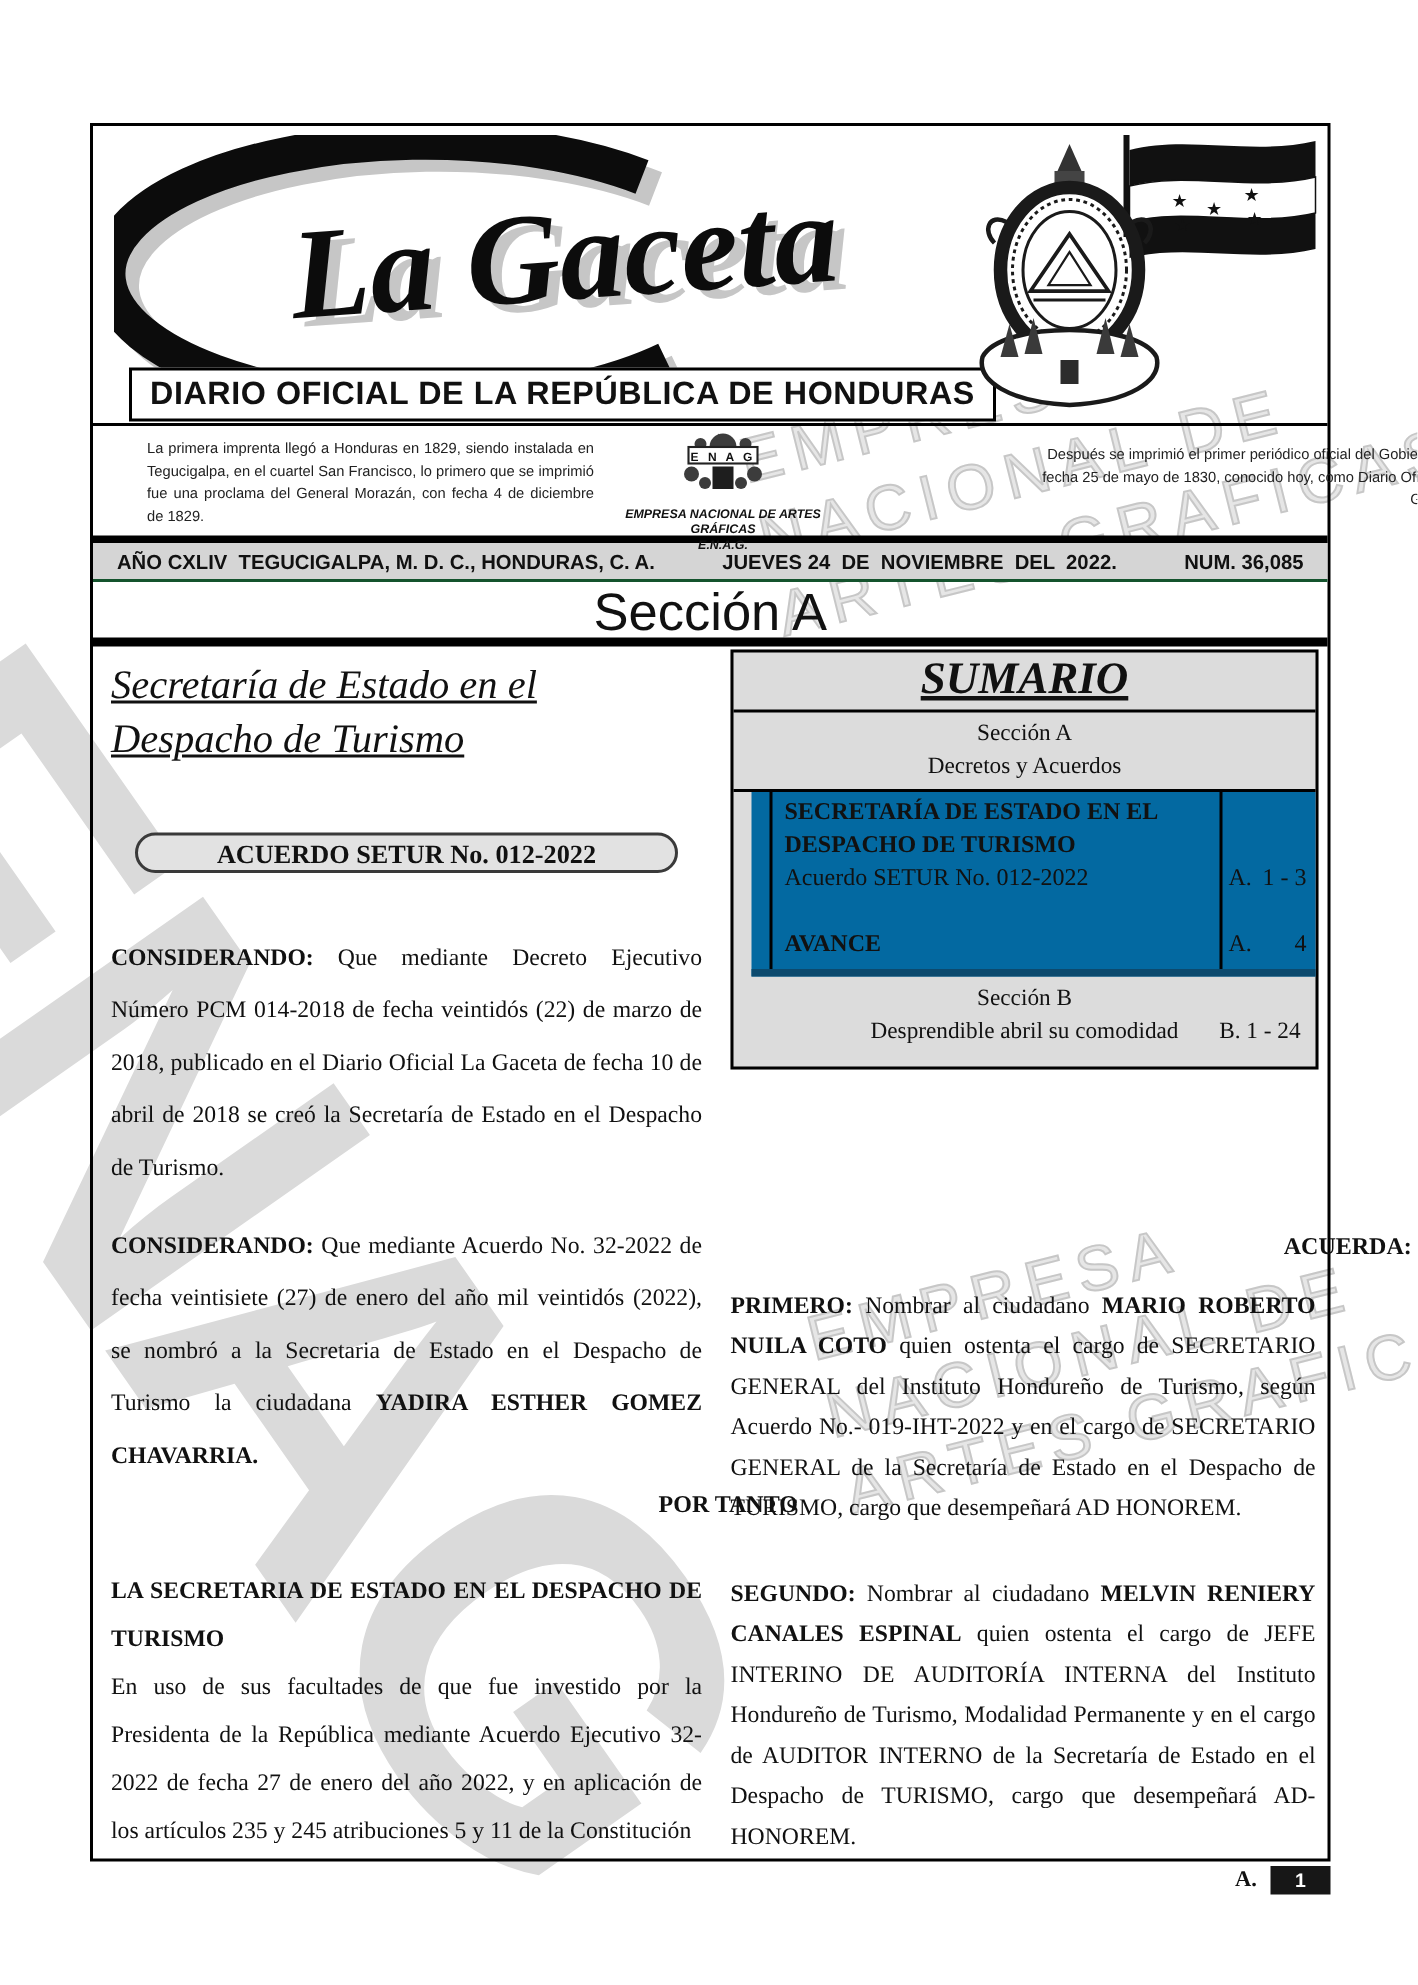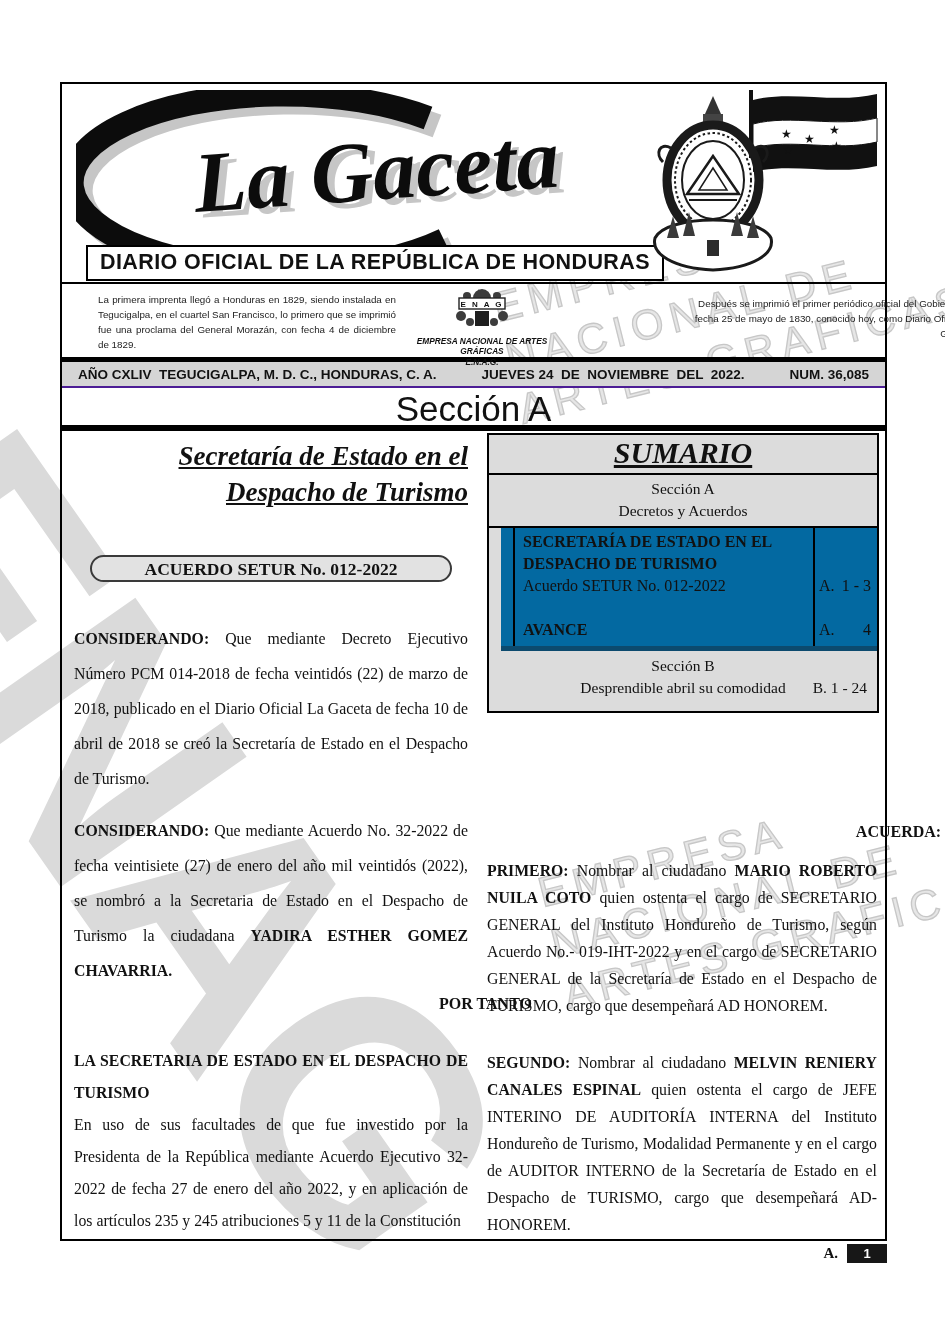--- a/index.html
+++ b/index.html
@@ -34,35 +34,35 @@
   .info-note { position:absolute; font-family:"Liberation Sans",sans-serif;
     font-size:9.8px; line-height:1.52; color:#222; text-align:justify; }
   .note-left { left:36px; top:9px; width:298px; }
   .note-right { left:580px; top:13px; width:288px; text-align:right;margin-left:48px; }
   .enag-emblem { position:absolute; left:340px; top:2px; width:160px; text-align:center; }
   .enag-caption { font-size:8.3px; font-weight:bold; font-style:italic;
     font-family:"Liberation Sans",sans-serif; color:#111; line-height:1.25; }
 
   
   .date-bar { display:flex; justify-content:space-between; align-items:center;
-    height:26px; background:#d5d5d5; border-bottom:2px solid #4c1d95; padding:0 16px;
+    height:26px; background:#d5d5d5; border-bottom:2px solid #14532d; padding:0 16px;
     font-family:"Liberation Sans",sans-serif; font-weight:bold; font-size:13.5px; }
   .date-bar .sp { white-space:pre; }
 
   
   .section-band { height:43px; border-bottom:6px solid #000; text-align:center;
     font-family:"Liberation Sans",sans-serif; font-size:35px; line-height:42px; background:transparent; }
 
   
   .content { position:relative; height:808px; background:transparent; }
   .col-left { left:12px; width:394px; }
   .col-right { left:425px; width:390px; }
 
-  .art-title { position:absolute; left:12px; top:8px; width:394px; text-align:right;
-    font-weight:bold; font-style:italic; font-size:27px; line-height:1.33;
+  .art-title { position:absolute; left:12px; top:8px; width:394px; text-align:left;
+    font-weight:normal; font-style:italic; font-size:27px; line-height:1.33;
     text-decoration:underline; }
   .pill { position:absolute; left:28px; top:124px; width:362px; height:27px;
     border:2px solid #3a3a3a; border-radius:14px; background:#e2e2e2;
     text-align:center; font-weight:bold; font-size:17.5px; line-height:24px; }
 
   .para { position:absolute; font-size:15.8px; text-align:justify; }
   .lh35 { line-height:35px; }
   .lh32 { line-height:32px; }
   .lh27 { line-height:27px; }
   .center-head { position:absolute; width:100%; text-align:center; font-weight:bold; font-size:16px; }

